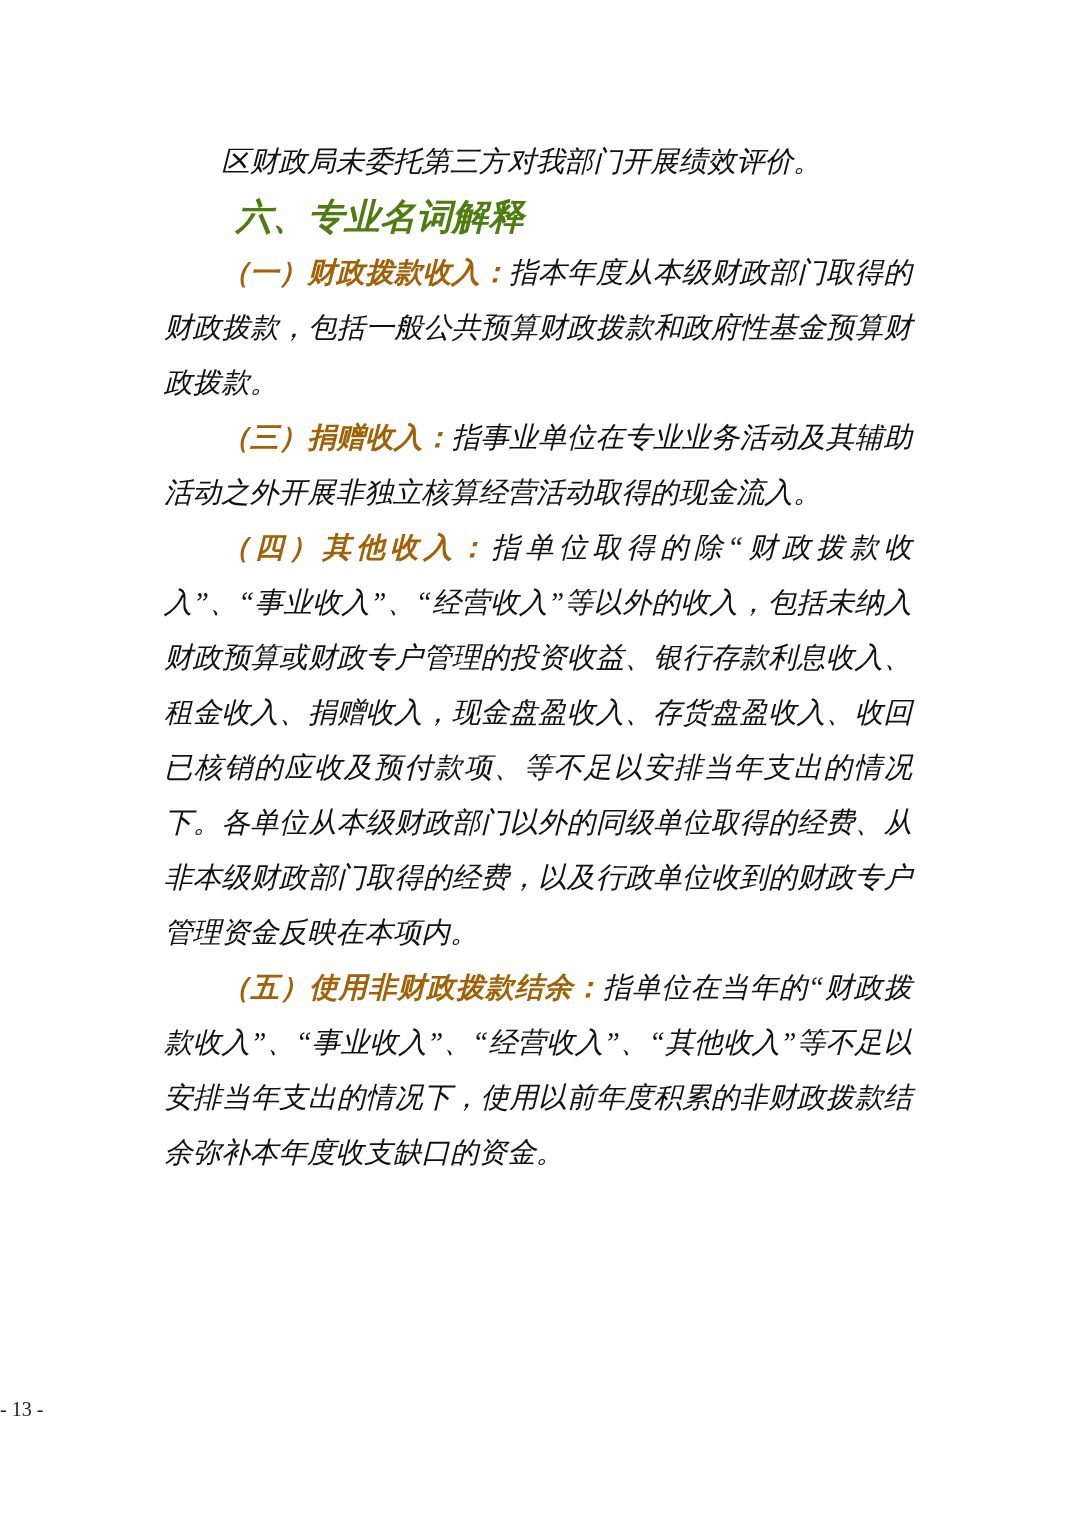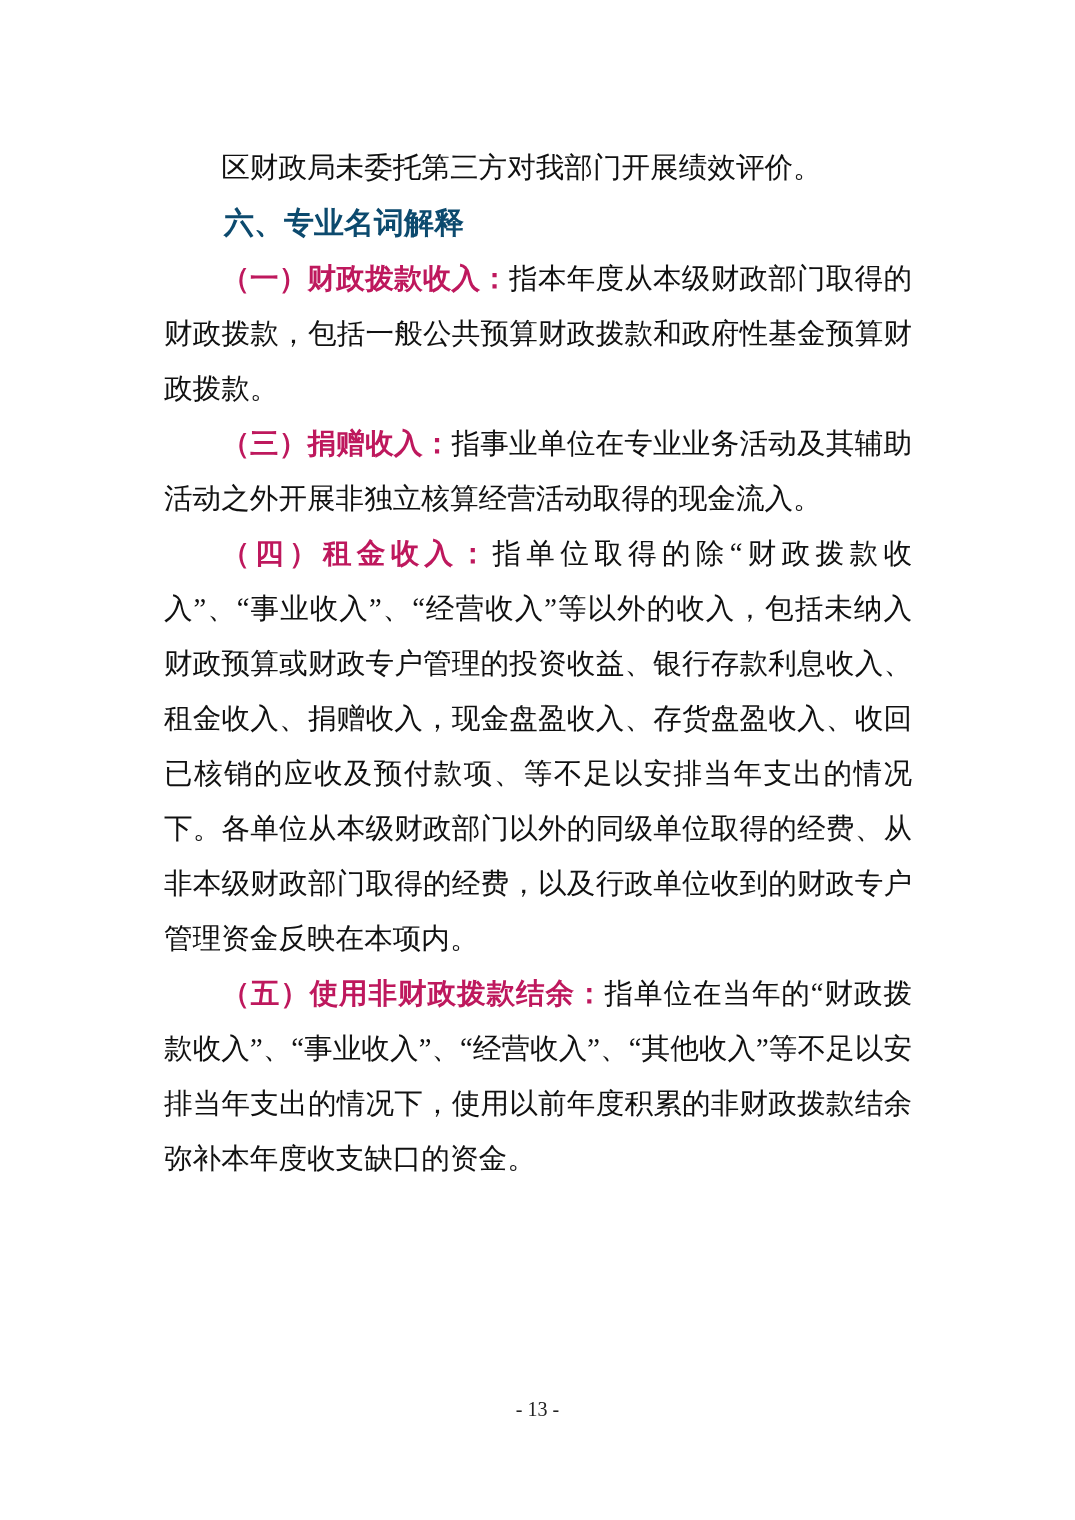--- a/index.html
+++ b/index.html
@@ -9,70 +9,71 @@
     width: 1075px;
     height: 1520px;
     margin: 0 auto;
     background: #ffffff;
     color: #111111;
     overflow: hidden;
   }
   .text-block {
     position: absolute;
     left: 164px;
-    top: 140px;
+    top: 134px;
     width: 748px;
+    font-style: italic;
   }
   .para {
     font-family: "Liberation Serif", "DejaVu Serif", serif;
     font-size: 28.6px;
     line-height: 55px;
     text-indent: 2em;
     text-align: justify;
     color: #111111;
   }
   .section-heading {
     font-family: "Liberation Sans", "DejaVu Sans", sans-serif;
     font-weight: bold;
-    font-size: 30px;
+    font-size: 36px;
     line-height: 56px;
     text-indent: 2em;
-    color: #0c4a6e;
+    color: #4d7c0f;
   }
   .term-label {
     font-weight: bold;
-    color: #be185d;
+    color: #a16207;
   }
   .page-footer {
     position: absolute;
     left: 0;
     right: 0;
     top: 1398px;
-    text-align: center;
+    text-align: left;
     font-family: "Liberation Serif", "DejaVu Serif", serif;
     font-size: 20px;
     color: #222222;
   }
 </style>
 </head>
 <body>
 
 <div class="page">
   <div class="text-block">
 
     <p class="para">区财政局未委托第三方对我部门开展绩效评价。</p>
 
     <h2 class="section-heading">六、专业名词解释</h2>
 
     <p class="para"><b class="term-label">（一）财政拨款收入：</b><span>指本年度从本级财政部门取得的财政拨款，包括一般公共预算财政拨款和政府性基金预算财政拨款。</span></p>
 
 
     <p class="para"><b class="term-label">（三）捐赠收入：</b><span>指事业单位在专业业务活动及其辅助活动之外开展非独立核算经营活动取得的现金流入。</span></p>
 
-    <p class="para"><b class="term-label">（四）租金收入：</b><span>指单位取得的除“财政拨款收入”、“事业收入”、“经营收入”等以外的收入，包括未纳入财政预算或财政专户管理的投资收益、银行存款利息收入、租金收入、捐赠收入，现金盘盈收入、存货盘盈收入、收回已核销的应收及预付款项、等不足以安排当年支出的情况下。各单位从本级财政部门以外的同级单位取得的经费、从非本级财政部门取得的经费，以及行政单位收到的财政专户管理资金反映在本项内。</span></p>
+    <p class="para"><b class="term-label">（四）其他收入：</b><span>指单位取得的除“财政拨款收入”、“事业收入”、“经营收入”等以外的收入，包括未纳入财政预算或财政专户管理的投资收益、银行存款利息收入、租金收入、捐赠收入，现金盘盈收入、存货盘盈收入、收回已核销的应收及预付款项、等不足以安排当年支出的情况下。各单位从本级财政部门以外的同级单位取得的经费、从非本级财政部门取得的经费，以及行政单位收到的财政专户管理资金反映在本项内。</span></p>
 
     <p class="para"><b class="term-label">（五）使用非财政拨款结余：</b><span>指单位在当年的“财政拨款收入”、“事业收入”、“经营收入”、“其他收入”等不足以安排当年支出的情况下，使用以前年度积累的非财政拨款结余弥补本年度收支缺口的资金。</span></p>
 
   </div>
 
   <div class="page-footer">
     <span>- 13 -</span>
   </div>
 </div>
 

